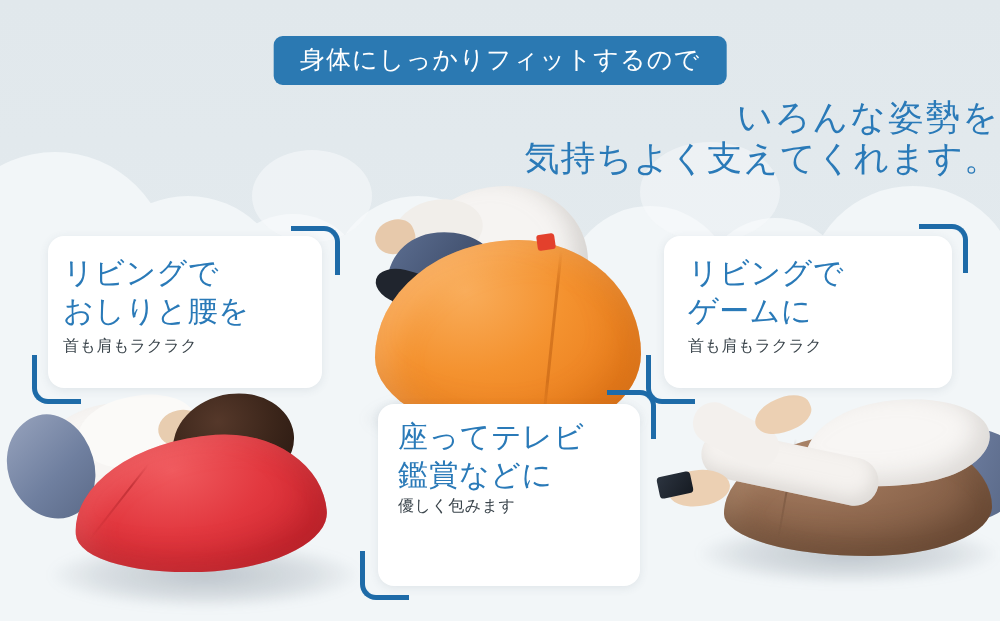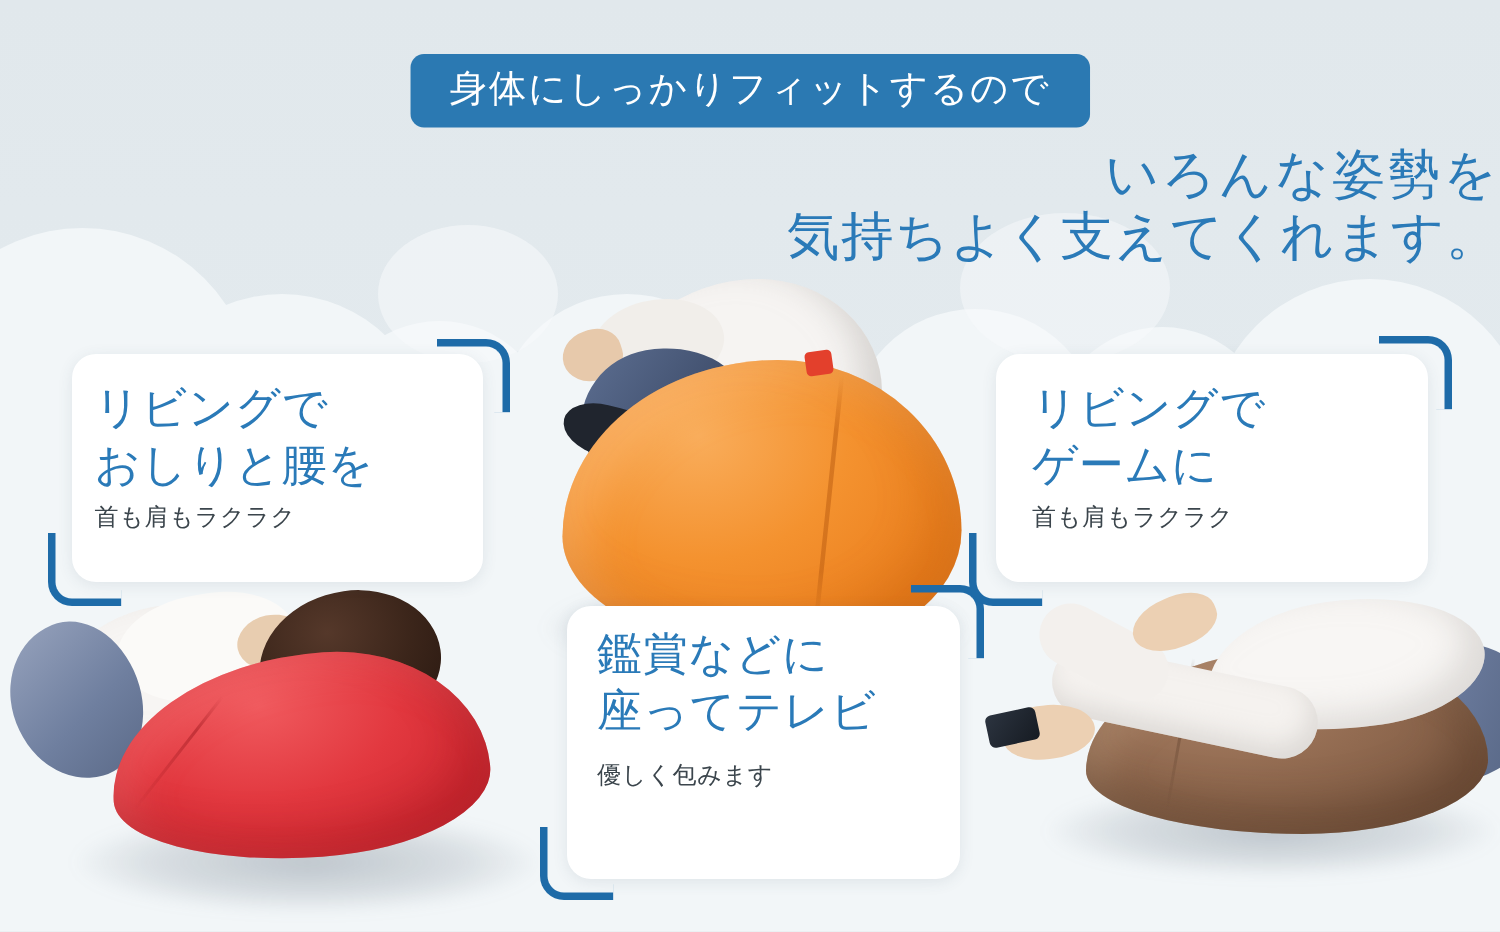--- a/index.html
+++ b/index.html
@@ -265,23 +265,23 @@
       <div class="card-head">リビングで</div>
       <div class="card-head">おしりと腰を</div>
       <div class="card-sub">首も肩もラクラク</div>
     </div>
   </div>
 
   <div class="card" style="left:378px;top:404px;width:262px;height:182px;">
     <div class="bracket tr" style="right:-16px;top:-14px;"></div>
     <div class="bracket bl" style="left:-18px;bottom:-14px;"></div>
     <div style="position:absolute;left:20px;top:14px;">
+      <div class="card-head">座ってテレビ</div>
       <div class="card-head">鑑賞などに</div>
-      <div class="card-head">座ってテレビ</div>
-      <div class="card-sub" style="margin-top:12px;">優しく包みます</div>
+      <div class="card-sub" style="margin-top:0;">優しく包みます</div>
     </div>
   </div>
 
   <div class="card" style="left:664px;top:236px;width:288px;height:152px;">
     <div class="bracket tr" style="right:-16px;top:-12px;"></div>
     <div class="bracket bl" style="left:-18px;bottom:-16px;"></div>
     <div style="position:absolute;left:24px;top:18px;">
       <div class="card-head">リビングで</div>
       <div class="card-head">ゲームに</div>
       <div class="card-sub">首も肩もラクラク</div>

